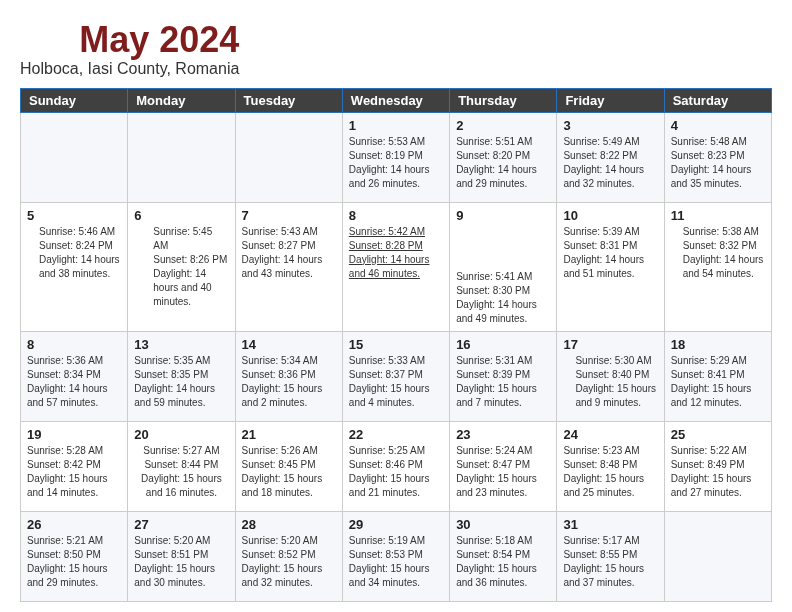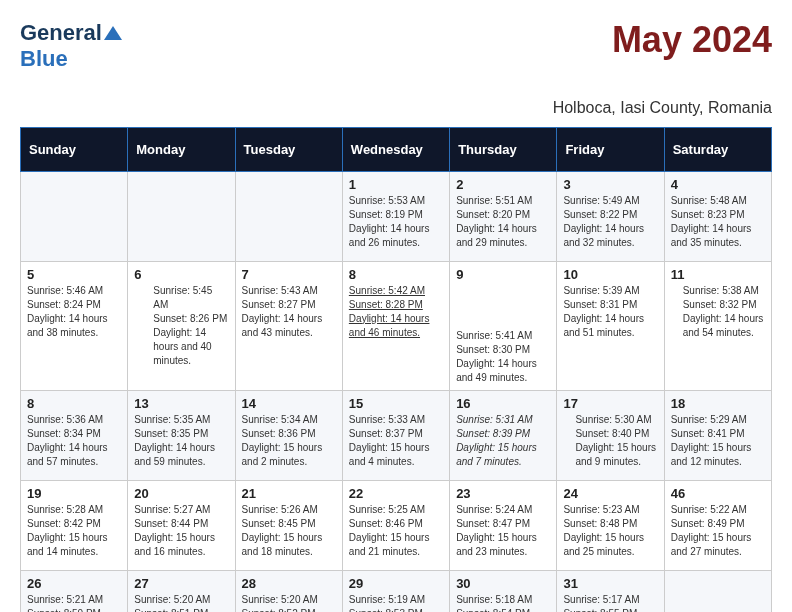--- a/index.html
+++ b/index.html
@@ -26,32 +26,31 @@
     }
     .month-year {
       font-size: 36px;
       font-weight: bold;
       color: #7f1d1d;
       line-height: 1.1;
     }
     .location {
       font-size: 16px;
       color: #333;
-      margin-top: 39px;
     }
     table {
       width: 100%;
       border-collapse: collapse;
       table-layout: fixed;
     }
     thead tr th {
-      background-color: #0f172a;
+      background-color: #404040;
       color: #fff;
       text-align: left;
-      padding: 14px 8px;
+      padding: 4px 8px;
       font-size: 13px;
       font-weight: bold;
       border: 1px solid #2a6fba;
     }
     tbody tr td {
       border: 1px solid #ccc;
       vertical-align: top;
       padding: 5px 6px;
       font-size: 10.5px;
       color: #222;
@@ -70,29 +69,20 @@
     .cell-info {
       font-size: 10px;
       line-height: 1.4;
       color: #333;
     }
   </style>
 </head>
 <body>
 
 <div class="header">
-  <div class="logo">
-    <div style="display:flex;align-items:center;gap:2px;">
-      <span style="font-size:22px;font-weight:bold;color:#1a3a5c;">General</span>
-      <svg width="18" height="14" viewBox="0 0 18 14">
-        <polygon points="0,14 9,0 18,14" fill="#2a6fba"></polygon>
-      </svg>
-    </div>
-    <span style="font-size:22px;font-weight:bold;color:#2a6fba;">Blue</span>
-  </div>
   <div class="title-block">
     <div class="month-year">May 2024</div>
     <div class="location">Holboca, Iasi County, Romania</div>
   </div>
 </div>
 
 <table>
   <thead>
     <tr>
     <th>Sunday</th>
@@ -130,21 +120,21 @@
         <td>
           <span class="day-num">4</span>
           <div class="cell-info" style="white-space: pre-line;">Sunrise: 5:48 AM
 Sunset: 8:23 PM
 Daylight: 14 hours and 35 minutes.</div>
         </td>
       </tr>
       <tr>
         <td>
           <span class="day-num">5</span>
-          <div class="cell-info" style="white-space: pre-line;">Sunrise: 5:46 AM
+          <div class="cell-info" style="white-space: pre-line; margin-left: 12px;">Sunrise: 5:46 AM
 Sunset: 8:24 PM
 Daylight: 14 hours and 38 minutes.</div>
         </td>
         <td>
           <span class="day-num">6</span>
           <div class="cell-info" style="white-space: pre-line; margin-left: 19px;">Sunrise: 5:45 AM
 Sunset: 8:26 PM
 Daylight: 14 hours and 40 minutes.</div>
         </td>
         <td>
@@ -198,21 +188,21 @@
 Daylight: 15 hours and 2 minutes.</div>
         </td>
         <td>
           <span class="day-num">15</span>
           <div class="cell-info" style="white-space: pre-line;">Sunrise: 5:33 AM
 Sunset: 8:37 PM
 Daylight: 15 hours and 4 minutes.</div>
         </td>
         <td>
           <span class="day-num">16</span>
-          <div class="cell-info" style="white-space: pre-line; font-style: italic;">Sunrise: 5:31 AM
+          <div class="cell-info" style="white-space: pre-line;">Sunrise: 5:31 AM
 Sunset: 8:39 PM
 Daylight: 15 hours and 7 minutes.</div>
         </td>
         <td>
           <span class="day-num">17</span>
           <div class="cell-info" style="white-space: pre-line; margin-left: 12px;">Sunrise: 5:30 AM
 Sunset: 8:40 PM
 Daylight: 15 hours and 9 minutes.</div>
         </td>
         <td>
@@ -224,21 +214,21 @@
       </tr>
       <tr>
         <td>
           <span class="day-num">19</span>
           <div class="cell-info" style="white-space: pre-line;">Sunrise: 5:28 AM
 Sunset: 8:42 PM
 Daylight: 15 hours and 14 minutes.</div>
         </td>
         <td>
           <span class="day-num">20</span>
-          <div class="cell-info" style="white-space: pre-line;">Sunrise: 5:27 AM
+          <div class="cell-info" style="white-space: pre-line; text-align: center;">Sunrise: 5:27 AM
 Sunset: 8:44 PM
 Daylight: 15 hours and 16 minutes.</div>
         </td>
         <td>
           <span class="day-num">21</span>
           <div class="cell-info" style="white-space: pre-line;">Sunrise: 5:26 AM
 Sunset: 8:45 PM
 Daylight: 15 hours and 18 minutes.</div>
         </td>
         <td>
@@ -253,21 +243,21 @@
 Sunset: 8:47 PM
 Daylight: 15 hours and 23 minutes.</div>
         </td>
         <td>
           <span class="day-num">24</span>
           <div class="cell-info" style="white-space: pre-line;">Sunrise: 5:23 AM
 Sunset: 8:48 PM
 Daylight: 15 hours and 25 minutes.</div>
         </td>
         <td>
-          <span class="day-num">46</span>
+          <span class="day-num">25</span>
           <div class="cell-info" style="white-space: pre-line;">Sunrise: 5:22 AM
 Sunset: 8:49 PM
 Daylight: 15 hours and 27 minutes.</div>
         </td>
       </tr>
       <tr>
         <td>
           <span class="day-num">26</span>
           <div class="cell-info" style="white-space: pre-line;">Sunrise: 5:21 AM
 Sunset: 8:50 PM

